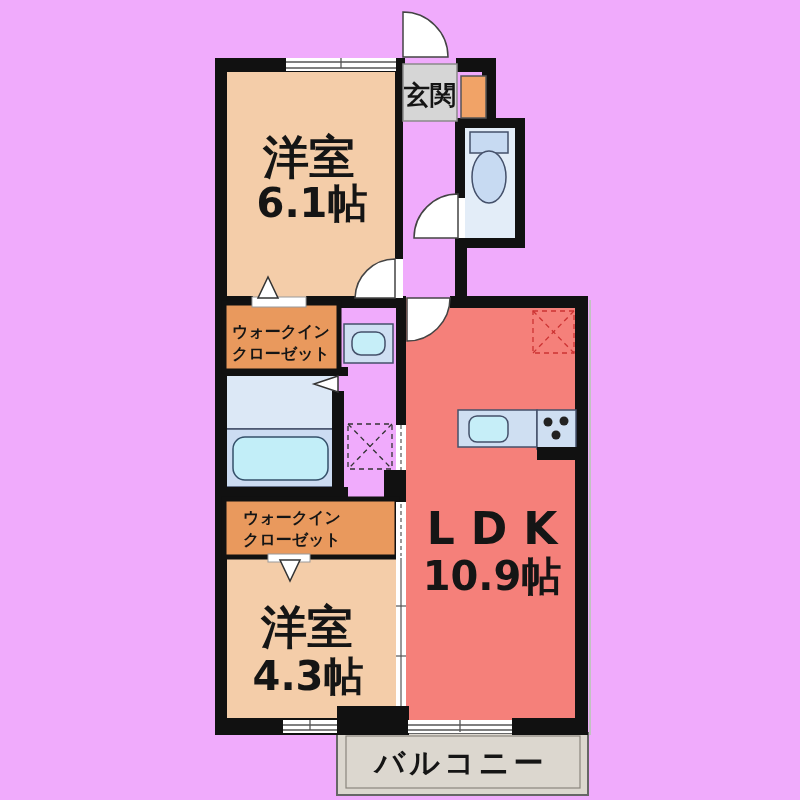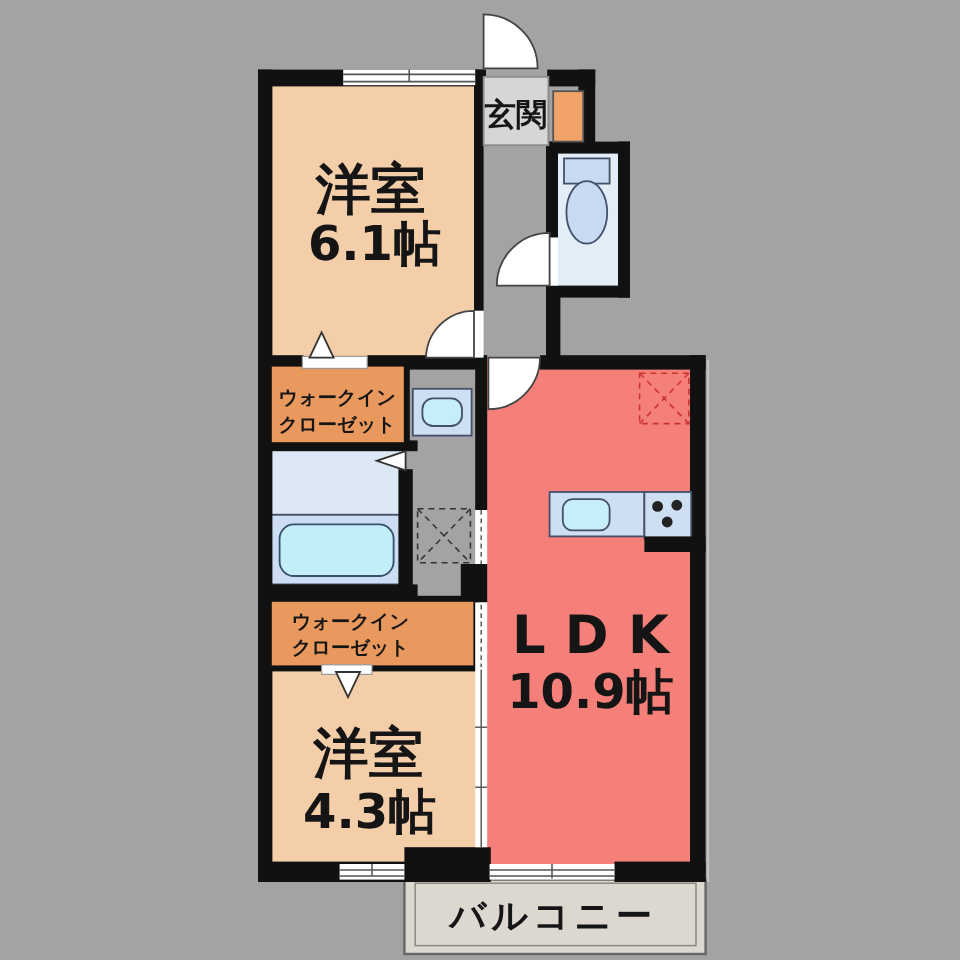--- a/index.html
+++ b/index.html
@@ -1,16 +1,16 @@
 <!DOCTYPE html>
 <html><head>
 <meta charset="utf-8">
 <style>
   html,body{margin:0;padding:0;background:#fff;}
-  .canvas{position:relative;width:800px;height:800px;background:#a3a3a3;overflow:hidden;
+  .canvas{position:relative;width:800px;height:800px;background:#f0abfc;overflow:hidden;
           font-family:"DejaVu Sans","Liberation Sans",sans-serif;}
   svg{position:absolute;left:0;top:0;}
   text{font-family:"DejaVu Sans","Liberation Sans",sans-serif;font-weight:bold;fill:#151515;}
   .t-room{font-size:46px;}
   .t-area{font-size:40px;}
   .t-closet{font-size:16px;}
   .t-genkan{font-size:26px;}
   .t-ldk{font-size:44px;letter-spacing:16px;}
   .t-balcony{font-size:30px;letter-spacing:4px;}
 </style>

